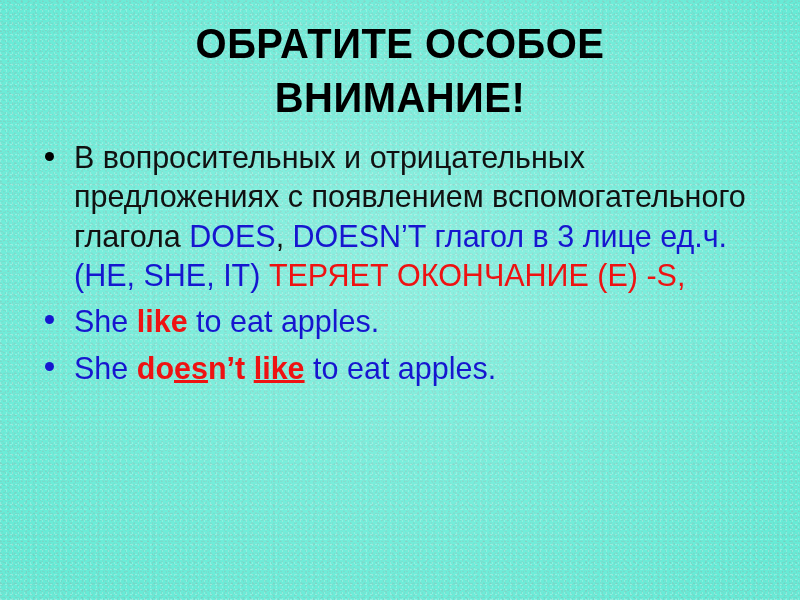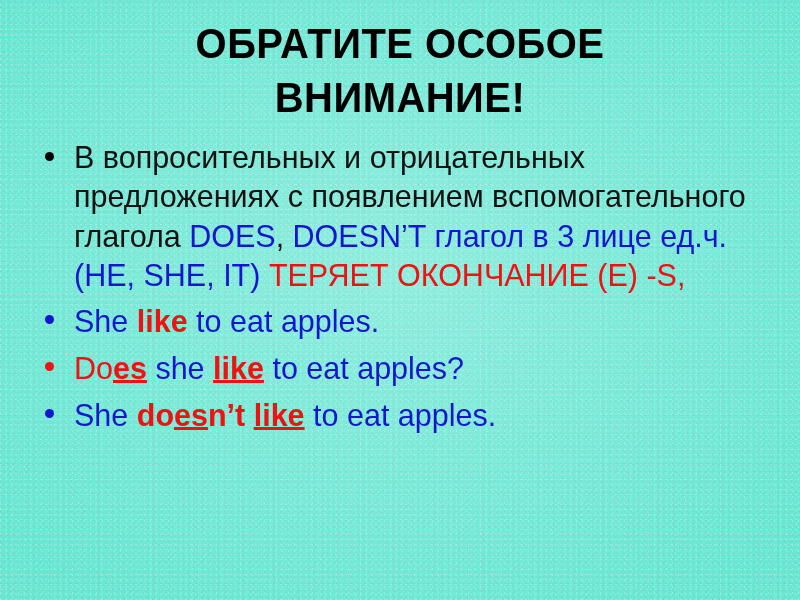--- a/index.html
+++ b/index.html
@@ -168,24 +168,20 @@
       <div class="bullet-row" id="bullet-row-0">
         <span class="bullet-dot" style="background: rgb(0, 0, 0);"></span>
         <span class="bullet-text"><span class="t-black">В вопросительных и отрицательных предложениях с появлением вспомогательного глагола </span><span class="t-blue">DOES</span><span class="t-black">, </span><span class="t-blue">DOESN’T глагол в 3 лице ед.ч. (HE, SHE, IT) </span><span class="t-red">ТЕРЯЕТ ОКОНЧАНИЕ (E) -S,</span></span>
       </div>
 
       <div class="bullet-row" id="bullet-row-1">
         <span class="bullet-dot" style="background: rgb(22, 22, 207);"></span>
         <span class="bullet-text"><span class="t-blue">She </span><span class="t-red t-bold">like</span><span class="t-blue"> to eat apples.</span></span>
       </div>
 
-      <div class="bullet-row" id="bullet-row-2">
-        <span class="bullet-dot" style="background: rgb(238, 18, 18);"></span>
-        <span class="bullet-text"><span class="t-red">Do</span><span class="t-red t-bold t-ul">es</span><span class="t-blue"> she </span><span class="t-red t-bold t-ul">like</span><span class="t-blue"> to eat apples?</span></span>
-      </div>
 
       <div class="bullet-row" id="bullet-row-3">
         <span class="bullet-dot" style="background: rgb(22, 22, 207);"></span>
         <span class="bullet-text"><span class="t-blue">She </span><span class="t-red t-bold">do</span><span class="t-red t-bold t-ul">es</span><span class="t-red t-bold">n’t </span><span class="t-red t-bold t-ul">like</span><span class="t-blue"> to eat apples.</span></span>
       </div>
 
     </div>
 
   </div>
 </div>

